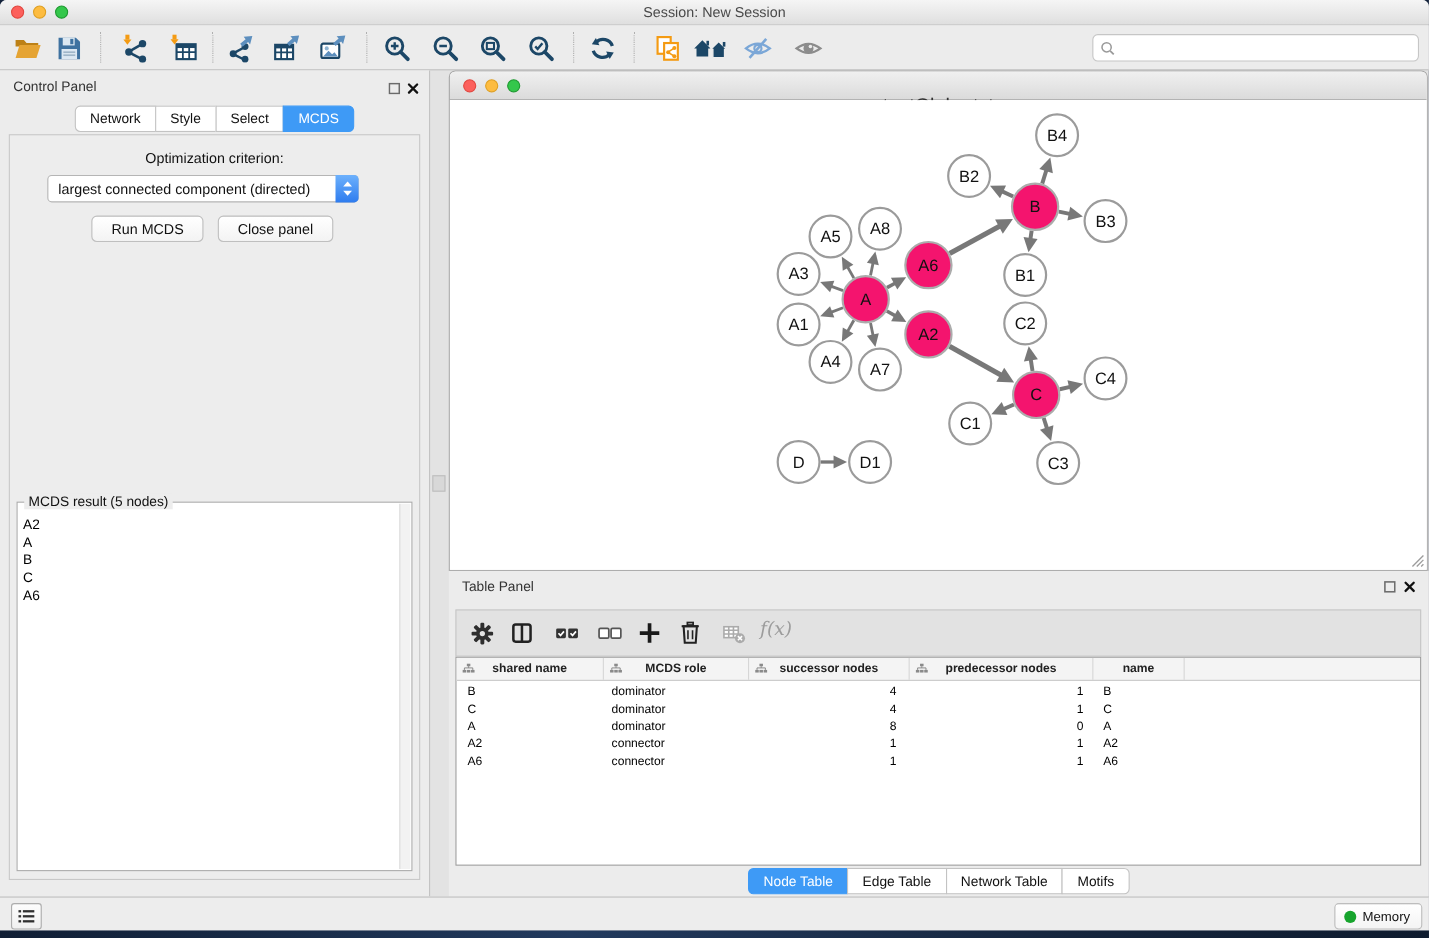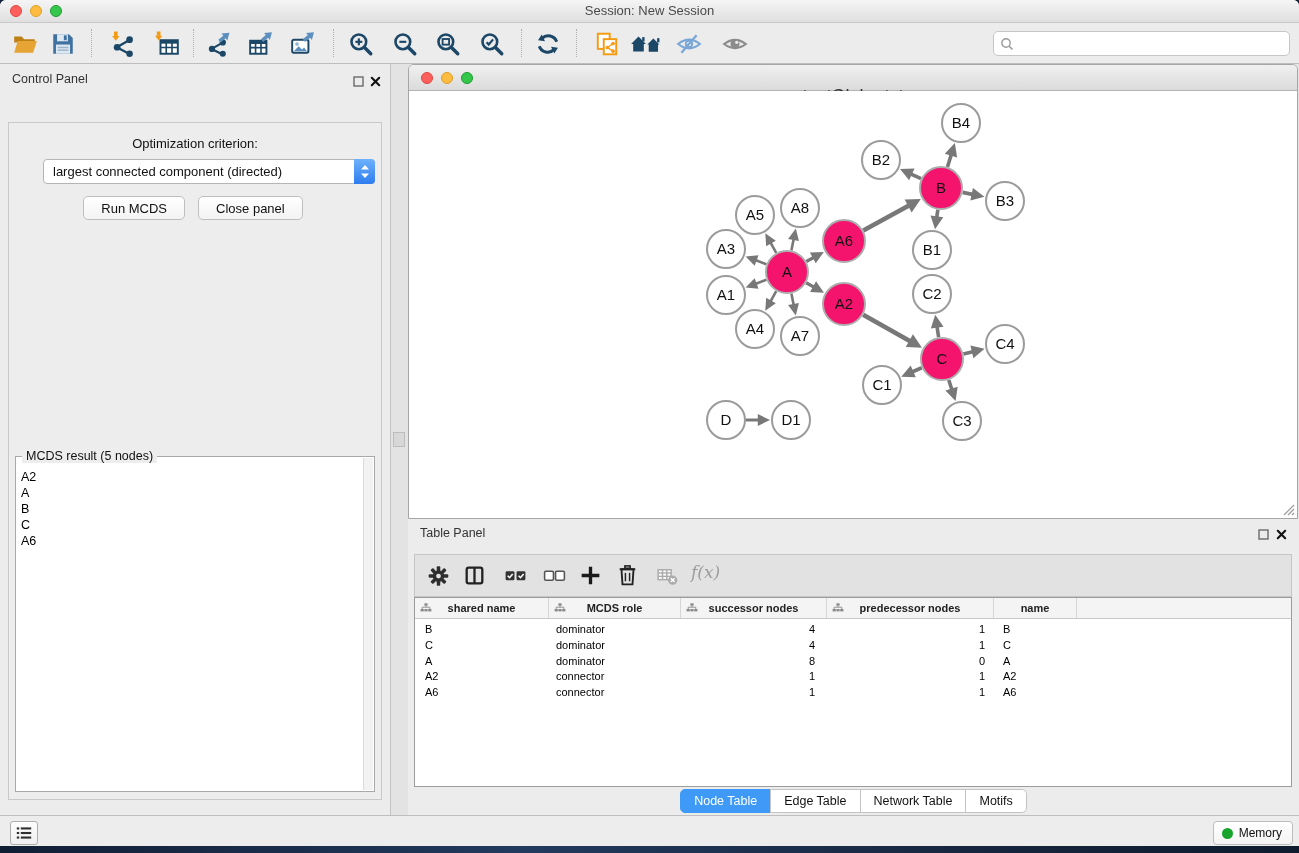--- a/index.html
+++ b/index.html
@@ -39,21 +39,21 @@
 
   .seg-tabs{display:flex;justify-content:center;}
   .seg-tabs .tab{height:22px;line-height:22px;padding:0 13px;font-size:12.5px;color:#111;background:#fff;border:1px solid #C3C3C3;margin-left:-1px;cursor:default;}
   .seg-tabs .tab:first-child{border-radius:5px 0 0 5px;margin-left:0;}
   .seg-tabs .tab:last-child{border-radius:0 5px 5px 0;}
   .seg-tabs .tab.active{background:#3E9AF6;border-color:#3E9AF6;color:#fff;}
   #cp-tabs{position:absolute;left:0;right:0;top:32px;}
 
   .cp-content{position:absolute;left:8px;right:8px;top:58px;bottom:15px;background:#EDEDED;border:1px solid #C8C8C8;}
   .opt-label{position:absolute;left:0;right:0;top:13px;text-align:center;font-size:13px;color:#111;}
-  .dropdown{position:absolute;left:34px;top:36px;width:332px;height:25px;background:#fff;border:1px solid #B5B5B5;border-radius:4px;box-sizing:border-box;}
+  .dropdown{position:absolute;left:34px;top:36px;width:283px;height:25px;background:#fff;border:1px solid #B5B5B5;border-radius:4px;box-sizing:border-box;}
   .dd-value{position:absolute;left:9px;top:4px;font-size:13px;color:#111;white-space:nowrap;}
   .dd-stepper{position:absolute;right:-1px;top:-1px;width:21px;height:25px;border-radius:0 4px 4px 0;background:linear-gradient(#6DB1FC,#2E7CEF);display:flex;align-items:center;justify-content:center;}
   .btn-row{position:absolute;left:0;right:4px;top:73px;display:flex;justify-content:center;gap:13px;}
   .mac-btn{height:24px;padding:0 17px;font-size:13px;color:#111;background:linear-gradient(#FFFFFF,#F3F3F3);border:1px solid #BFBFBF;border-radius:5px;font-family:"Liberation Sans",sans-serif;cursor:default;}
 
   .result-box{position:absolute;left:6px;right:6px;top:333px;bottom:7px;border:1px solid #A9A9A9;background:#fff;}
   .result-title{position:absolute;left:6px;top:-8px;background:#EDEDED;padding:0 4px;font-size:12.5px;color:#111;white-space:nowrap;}
   .result-list{position:absolute;left:0;top:10px;right:12px;bottom:0;padding:2px 0 0 5px;font-size:12.5px;color:#000;line-height:16px;overflow:hidden;}
   .result-scrollbar{position:absolute;right:1px;top:1px;bottom:1px;width:9px;background:#F2F2F2;border-left:1px solid #DCDCDC;}
 
@@ -286,20 +286,26 @@
         <svg width="11" height="11" viewBox="0 0 11 11">
             <rect x="1" y="1" width="9" height="9" fill="none" stroke="#6B6B6B" stroke-width="1.4"></rect>
           </svg>
       </span>
       <span class="close-btn">
         <svg width="11" height="11" viewBox="0 0 11 11">
             <path d="M1.8 1.8 L9.2 9.2 M9.2 1.8 L1.8 9.2" stroke="#111" stroke-width="2.1" stroke-linecap="round"></path>
           </svg>
       </span>
     </div>
+    <div class="seg-tabs" id="cp-tabs">
+        <span class="tab">Network</span>
+        <span class="tab">Style</span>
+        <span class="tab">Select</span>
+        <span class="tab active">MCDS</span>
+      </div>
     <div class="cp-content">
       <div class="opt-label">Optimization criterion:</div>
       <div class="dropdown">
         <span class="dd-value">largest connected component (directed)</span>
         <span class="dd-stepper">
           <svg width="10" height="15" viewBox="0 0 10 15">
               <path d="M5 1 L9 5.6 H1 Z" fill="#fff"></path>
               <path d="M5 14 L1 9.4 H9 Z" fill="#fff"></path>
             </svg>
         </span>

